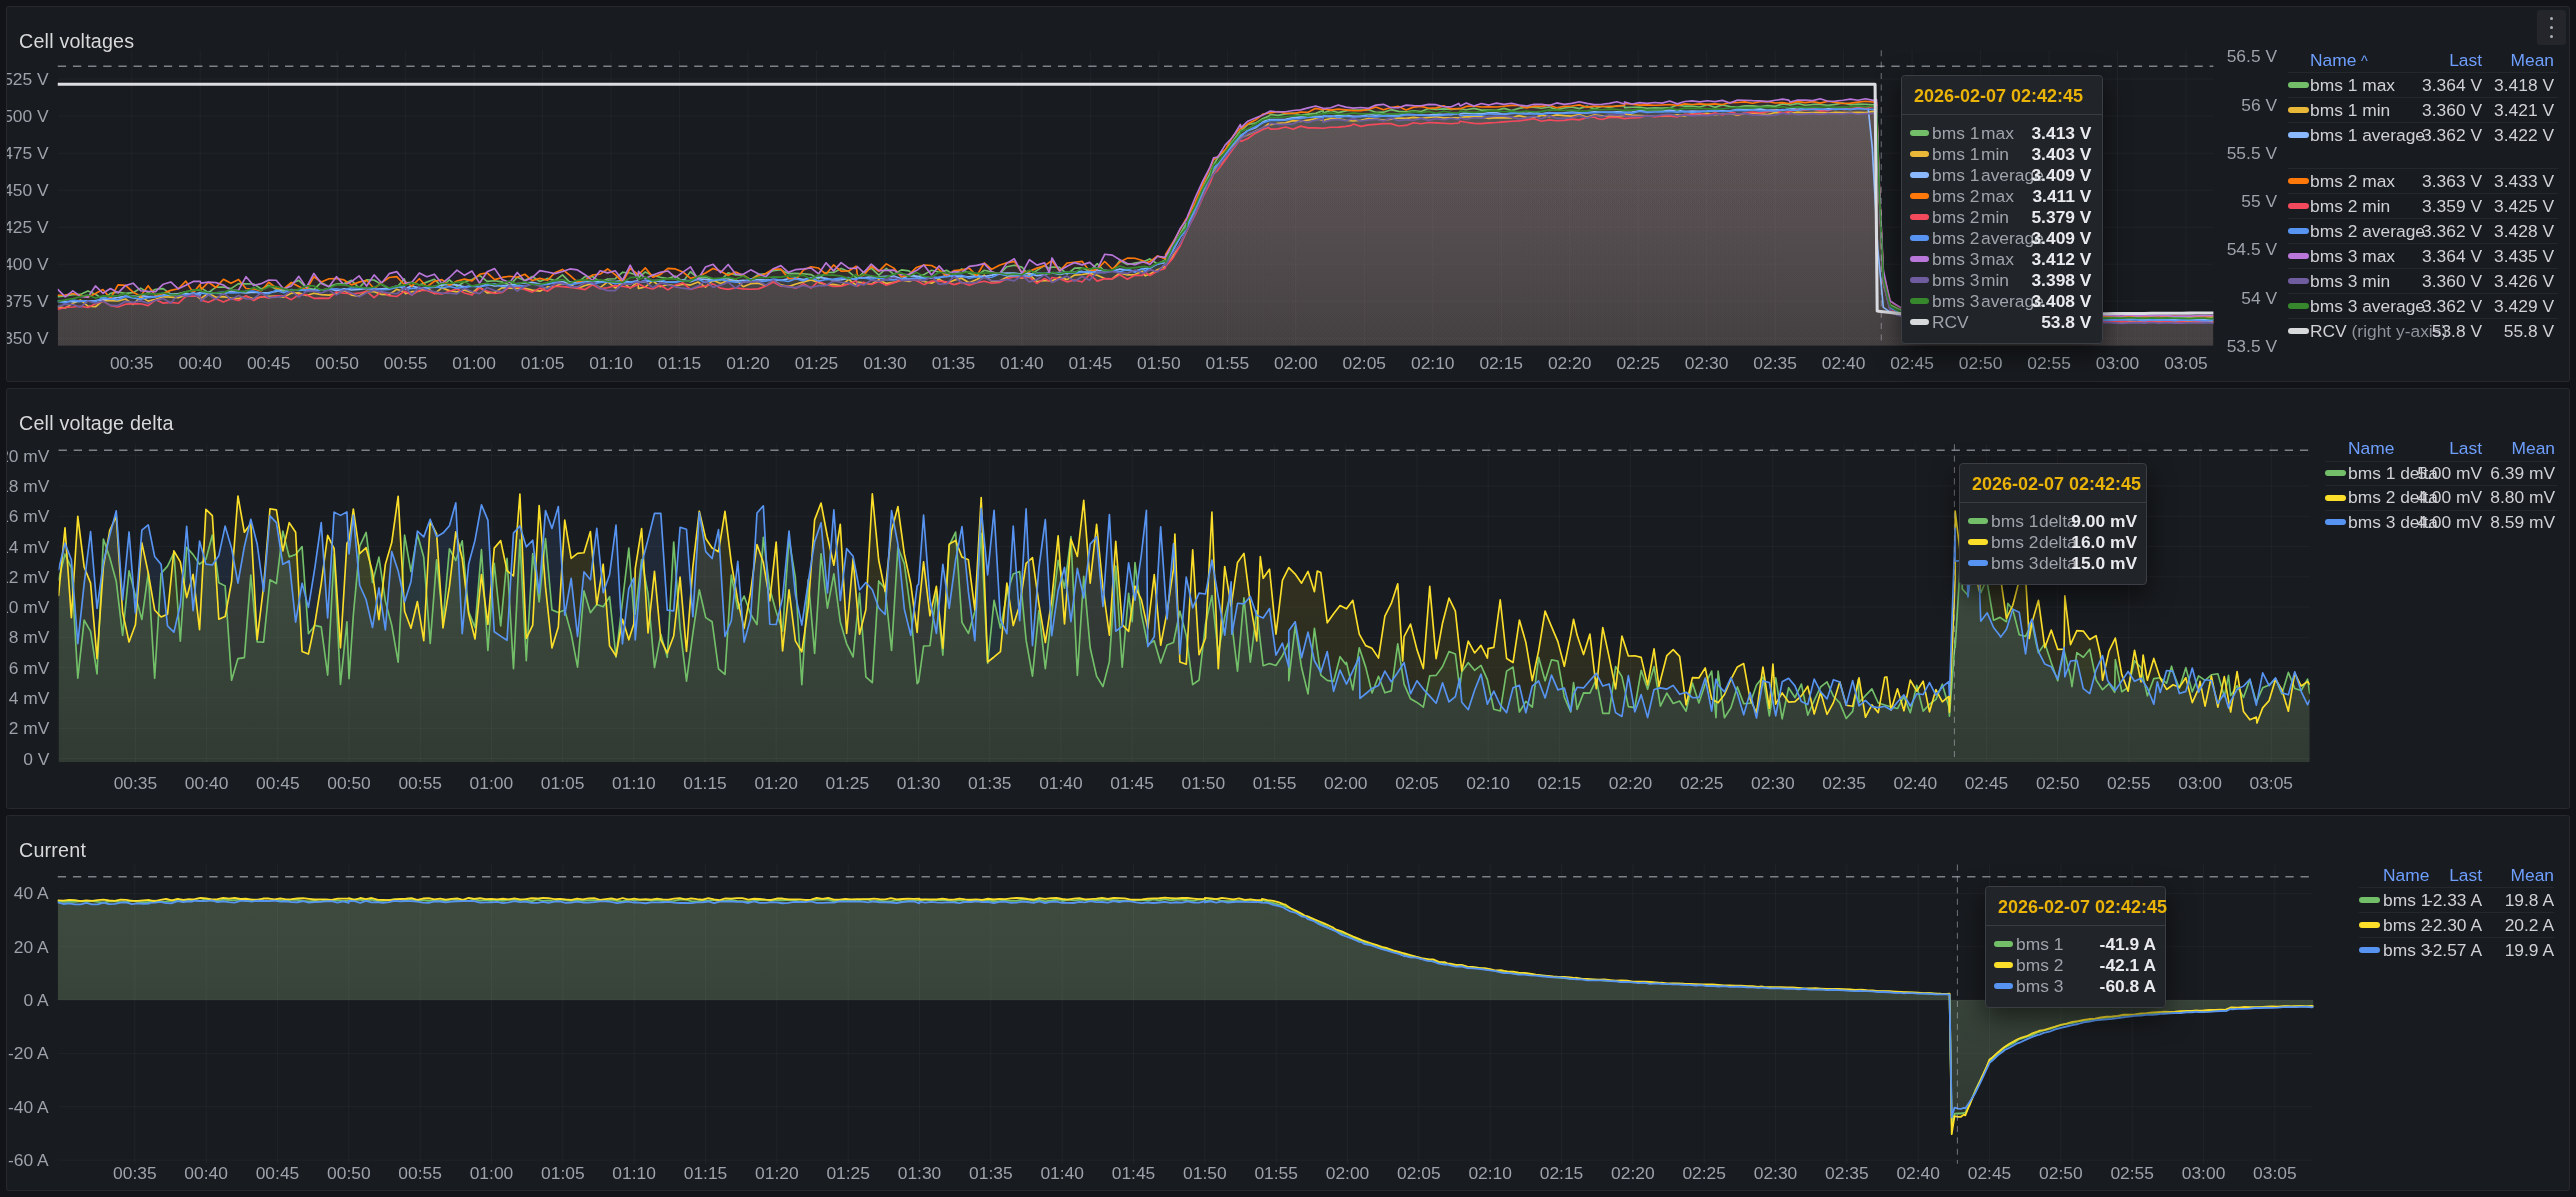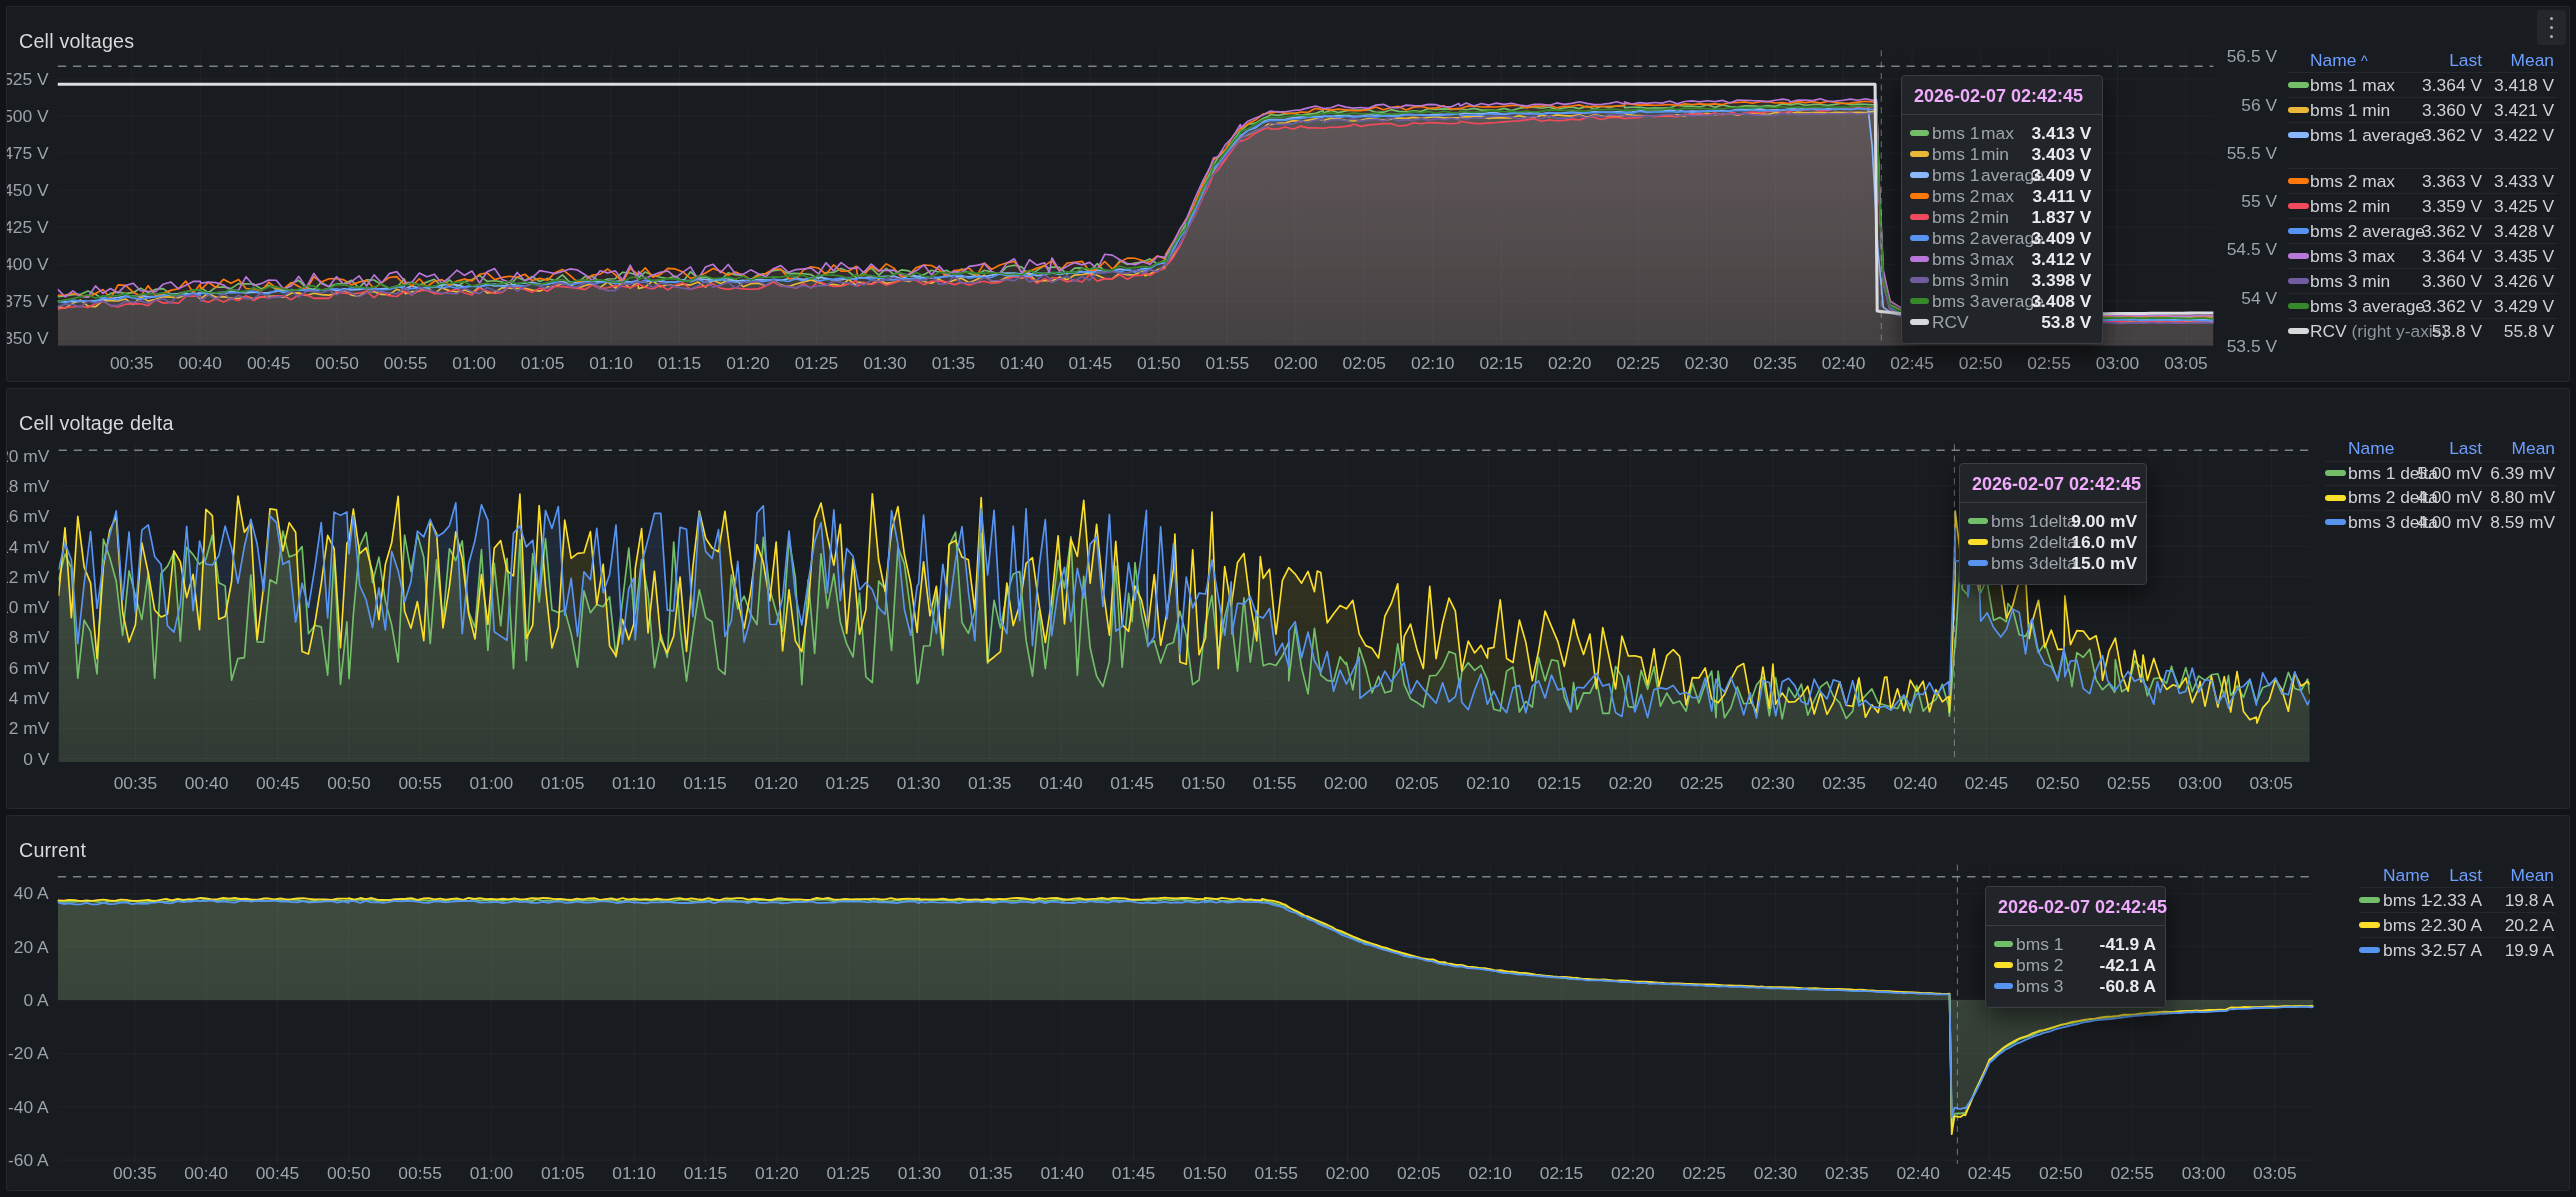--- a/index.html
+++ b/index.html
@@ -15,21 +15,21 @@
   .legend{position:absolute;font-size:17.4px;color:#d0d1d6;}
   .lrow{position:relative;border-top:0.8px solid rgba(204,204,220,.07);}
   .lrow.head{border-top:none;color:#6E9FFF;font-weight:500;}
   .lrow .sw{position:absolute;width:20.5px;height:6px;border-radius:3px;top:50%;margin-top:-3px;left:0;}
   .lrow .nm{position:absolute;white-space:nowrap;cursor:pointer;}
   .lrow .sfx{color:#8e939b;}
   .lrow .vcol{position:absolute;text-align:right;white-space:nowrap;}
   .caret{font-size:14.4px;margin-left:4.5px;}
   .gtooltip{position:absolute;background:#212429;border:0.8px solid #3b3e44;border-radius:3.8px;
     box-shadow:0 9px 26px rgba(0,0,0,.55);z-index:5;color:#d5d6da;}
-  .tt-title{font-size:18px;font-weight:600;color:#f0abfc;padding:9.8px 12px 7.6px 12px;white-space:nowrap;}
+  .tt-title{font-size:18px;font-weight:600;color:#eab308;padding:9.8px 12px 7.6px 12px;white-space:nowrap;}
   .tt-sep{border-top:0.8px solid #393c42;margin:0;}
   .tt-rows{padding:7.6px 0 9.8px 0;}
   .tt-row{position:relative;height:21px;line-height:21px;font-size:17.4px;}
   .tt-row .sw{position:absolute;width:19.7px;height:6px;border-radius:3px;top:50%;margin-top:-3px;}
   .tt-row .nm,.tt-row .fd{position:absolute;color:#9fa3aa;white-space:nowrap;}
   .tt-row .vl{position:absolute;right:0;text-align:right;font-weight:600;color:#e9eaee;white-space:nowrap;}
 </style>
 </head>
 <body>
 
@@ -291,21 +291,21 @@
           <div class="tt-row">
             <span class="sw" style="left: 7.6px; background: rgb(255, 120, 10);"></span>
             <span class="nm" style="left: 30px;">bms 2</span>
             <span class="fd" style="left: 79px;">max</span>
             <span class="vl" style="right: 10.6px;">3.411 V</span>
           </div>
           <div class="tt-row">
             <span class="sw" style="left: 7.6px; background: rgb(242, 73, 92);"></span>
             <span class="nm" style="left: 30px;">bms 2</span>
             <span class="fd" style="left: 79px;">min</span>
-            <span class="vl" style="right: 10.6px;">1.837 V</span>
+            <span class="vl" style="right: 10.6px;">5.379 V</span>
           </div>
           <div class="tt-row">
             <span class="sw" style="left: 7.6px; background: rgb(87, 148, 242);"></span>
             <span class="nm" style="left: 30px;">bms 2</span>
             <span class="fd" style="left: 79px;">average</span>
             <span class="vl" style="right: 10.6px;">3.409 V</span>
           </div>
           <div class="tt-row">
             <span class="sw" style="left: 7.6px; background: rgb(184, 119, 217);"></span>
             <span class="nm" style="left: 30px;">bms 3</span>

